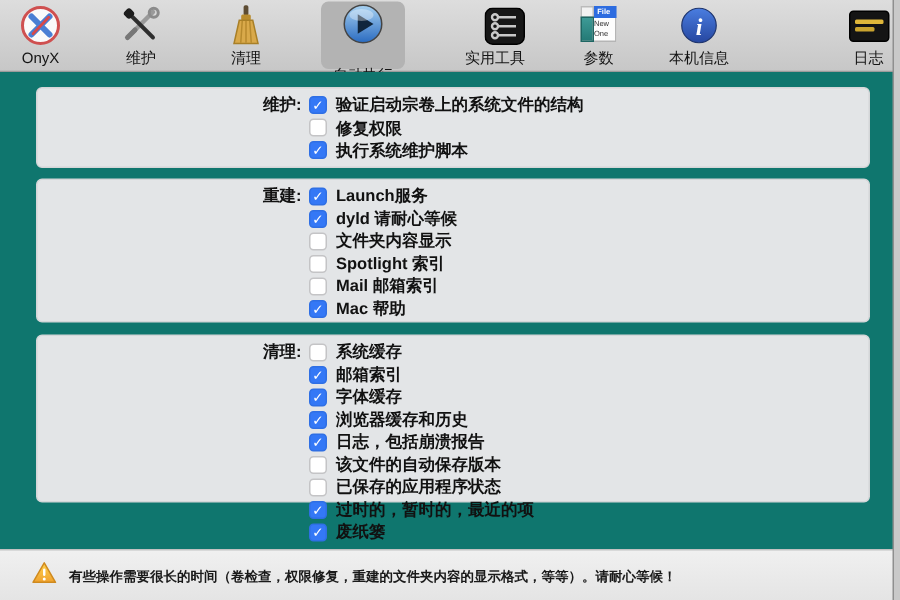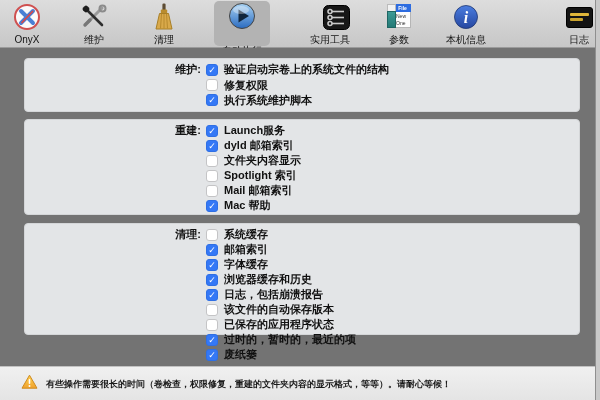--- a/index.html
+++ b/index.html
@@ -30,21 +30,21 @@
   .params-ico .phead{position:absolute;left:7px;top:0;width:17px;height:8px;background:#2d6ce0;color:#fff;font-size:5px;line-height:8px;text-align:center;font-weight:bold;}
   .params-ico .pline{position:absolute;left:9px;width:13px;font-size:5px;line-height:6px;color:#333;}
   .params-ico .pteal{position:absolute;left:0;top:7px;width:9px;height:17px;background:linear-gradient(#3d9a96,#247a76);border:1px solid #1e6663;box-sizing:border-box;}
   .params-ico .pwhite{position:absolute;left:0;top:0;width:9px;height:8px;background:#f2f2f2;border:1px solid #bbb;box-sizing:border-box;}
   
   .logs-ico{width:27px;height:21px;background:#141414;border-radius:3px;border:1px solid #000;
     display:flex;flex-direction:column;justify-content:center;gap:2px;padding:2px 3px;box-sizing:border-box;}
   .logs-ico i{display:block;height:3px;background:#e0b73a;border-radius:1px;}
   .logs-ico i:nth-child(2){width:70%;background:#caa42f;}
   
-  .content{position:absolute;left:0;top:48px;width:600px;height:318px;background:#737373;}
+  .content{position:absolute;left:0;top:48px;width:600px;height:318px;background:#0f766e;}
   .box{
     position:absolute;left:24px;width:556px;
     background:#e3e5e7;border:1px solid #d4d6d8;border-radius:4px;
     box-sizing:border-box;display:flex;flex-direction:column;justify-content:space-evenly;
     padding:3px 0;
   }
   #box-0{top:10px;height:54px;}
   #box-1{top:71px;height:96px;}
   #box-2{top:175px;height:112px;}
   .row{display:flex;align-items:center;height:15px;}
@@ -210,21 +210,21 @@
       </div>
     <div class="box" id="box-1">
         <div class="row">
           <span class="sec-label">重建:</span>
           <span class="cb on">✓</span>
           <span class="cb-label">Launch服务</span>
         </div>
         <div class="row">
           <span class="sec-label"></span>
           <span class="cb on">✓</span>
-          <span class="cb-label">dyld 邮箱索引</span>
+          <span class="cb-label">dyld 请耐心等候</span>
         </div>
         <div class="row">
           <span class="sec-label"></span>
           <span class="cb"></span>
           <span class="cb-label">文件夹内容显示</span>
         </div>
         <div class="row">
           <span class="sec-label"></span>
           <span class="cb"></span>
           <span class="cb-label">Spotlight 索引</span>

